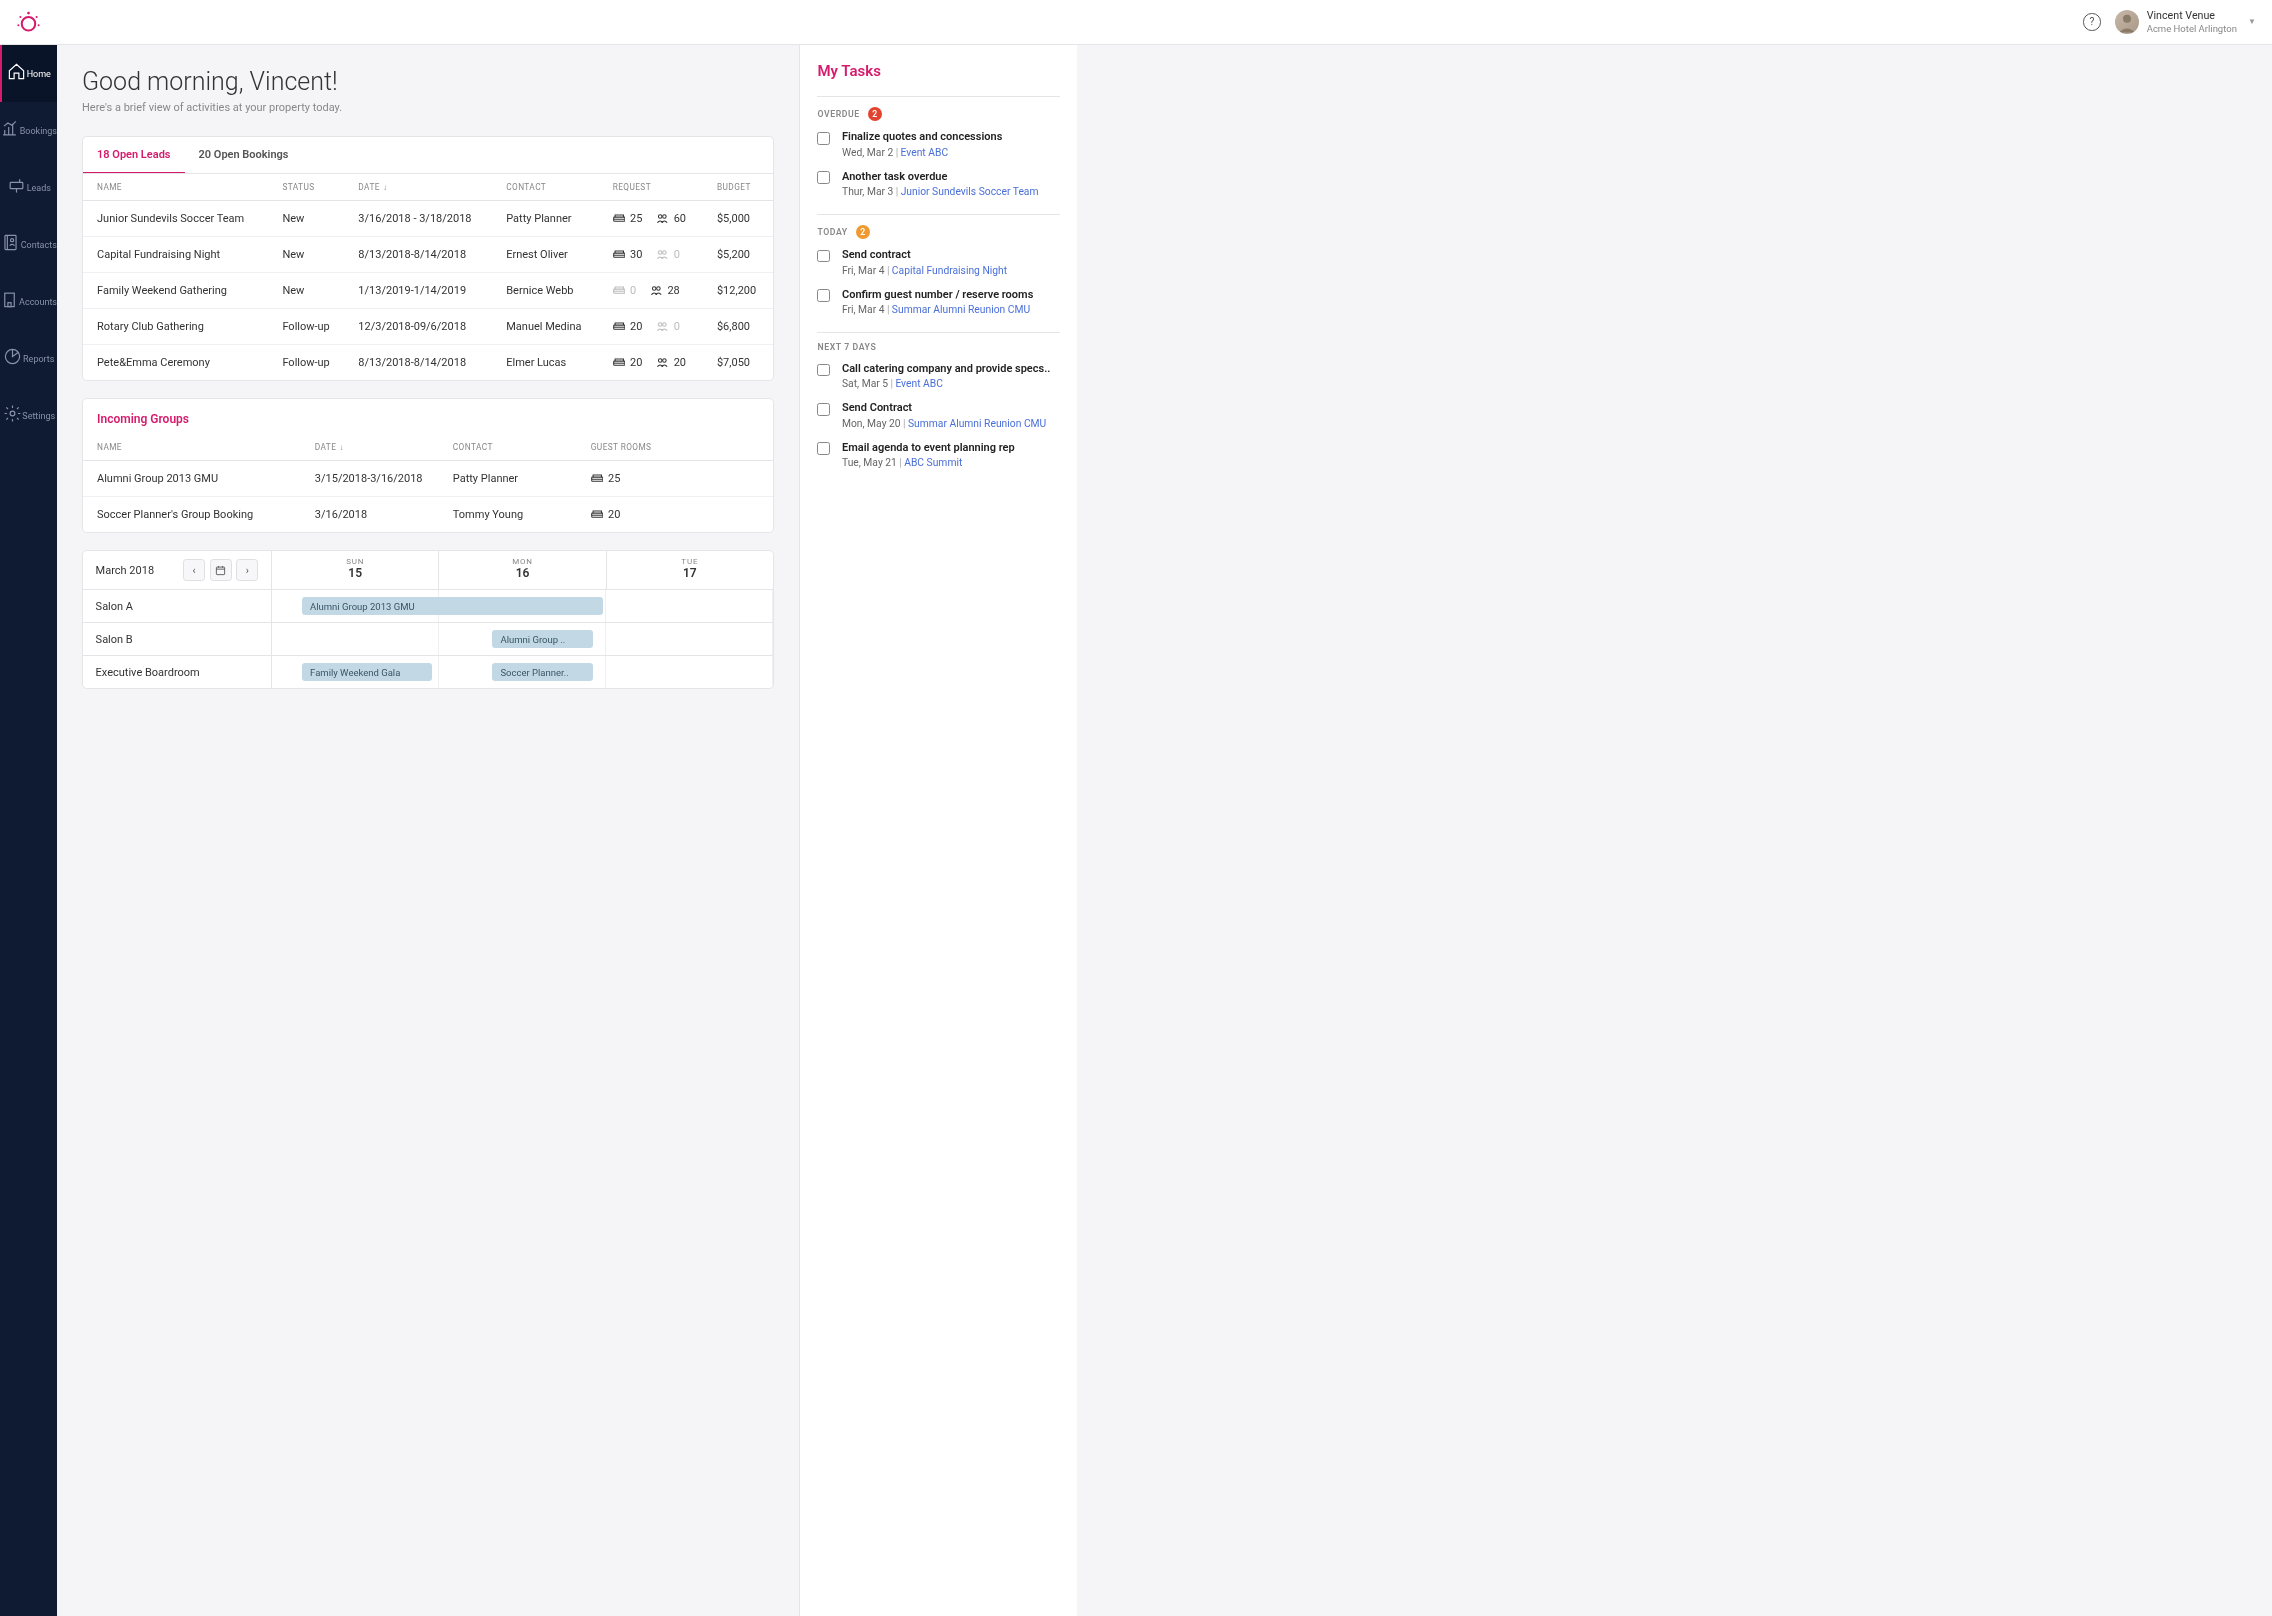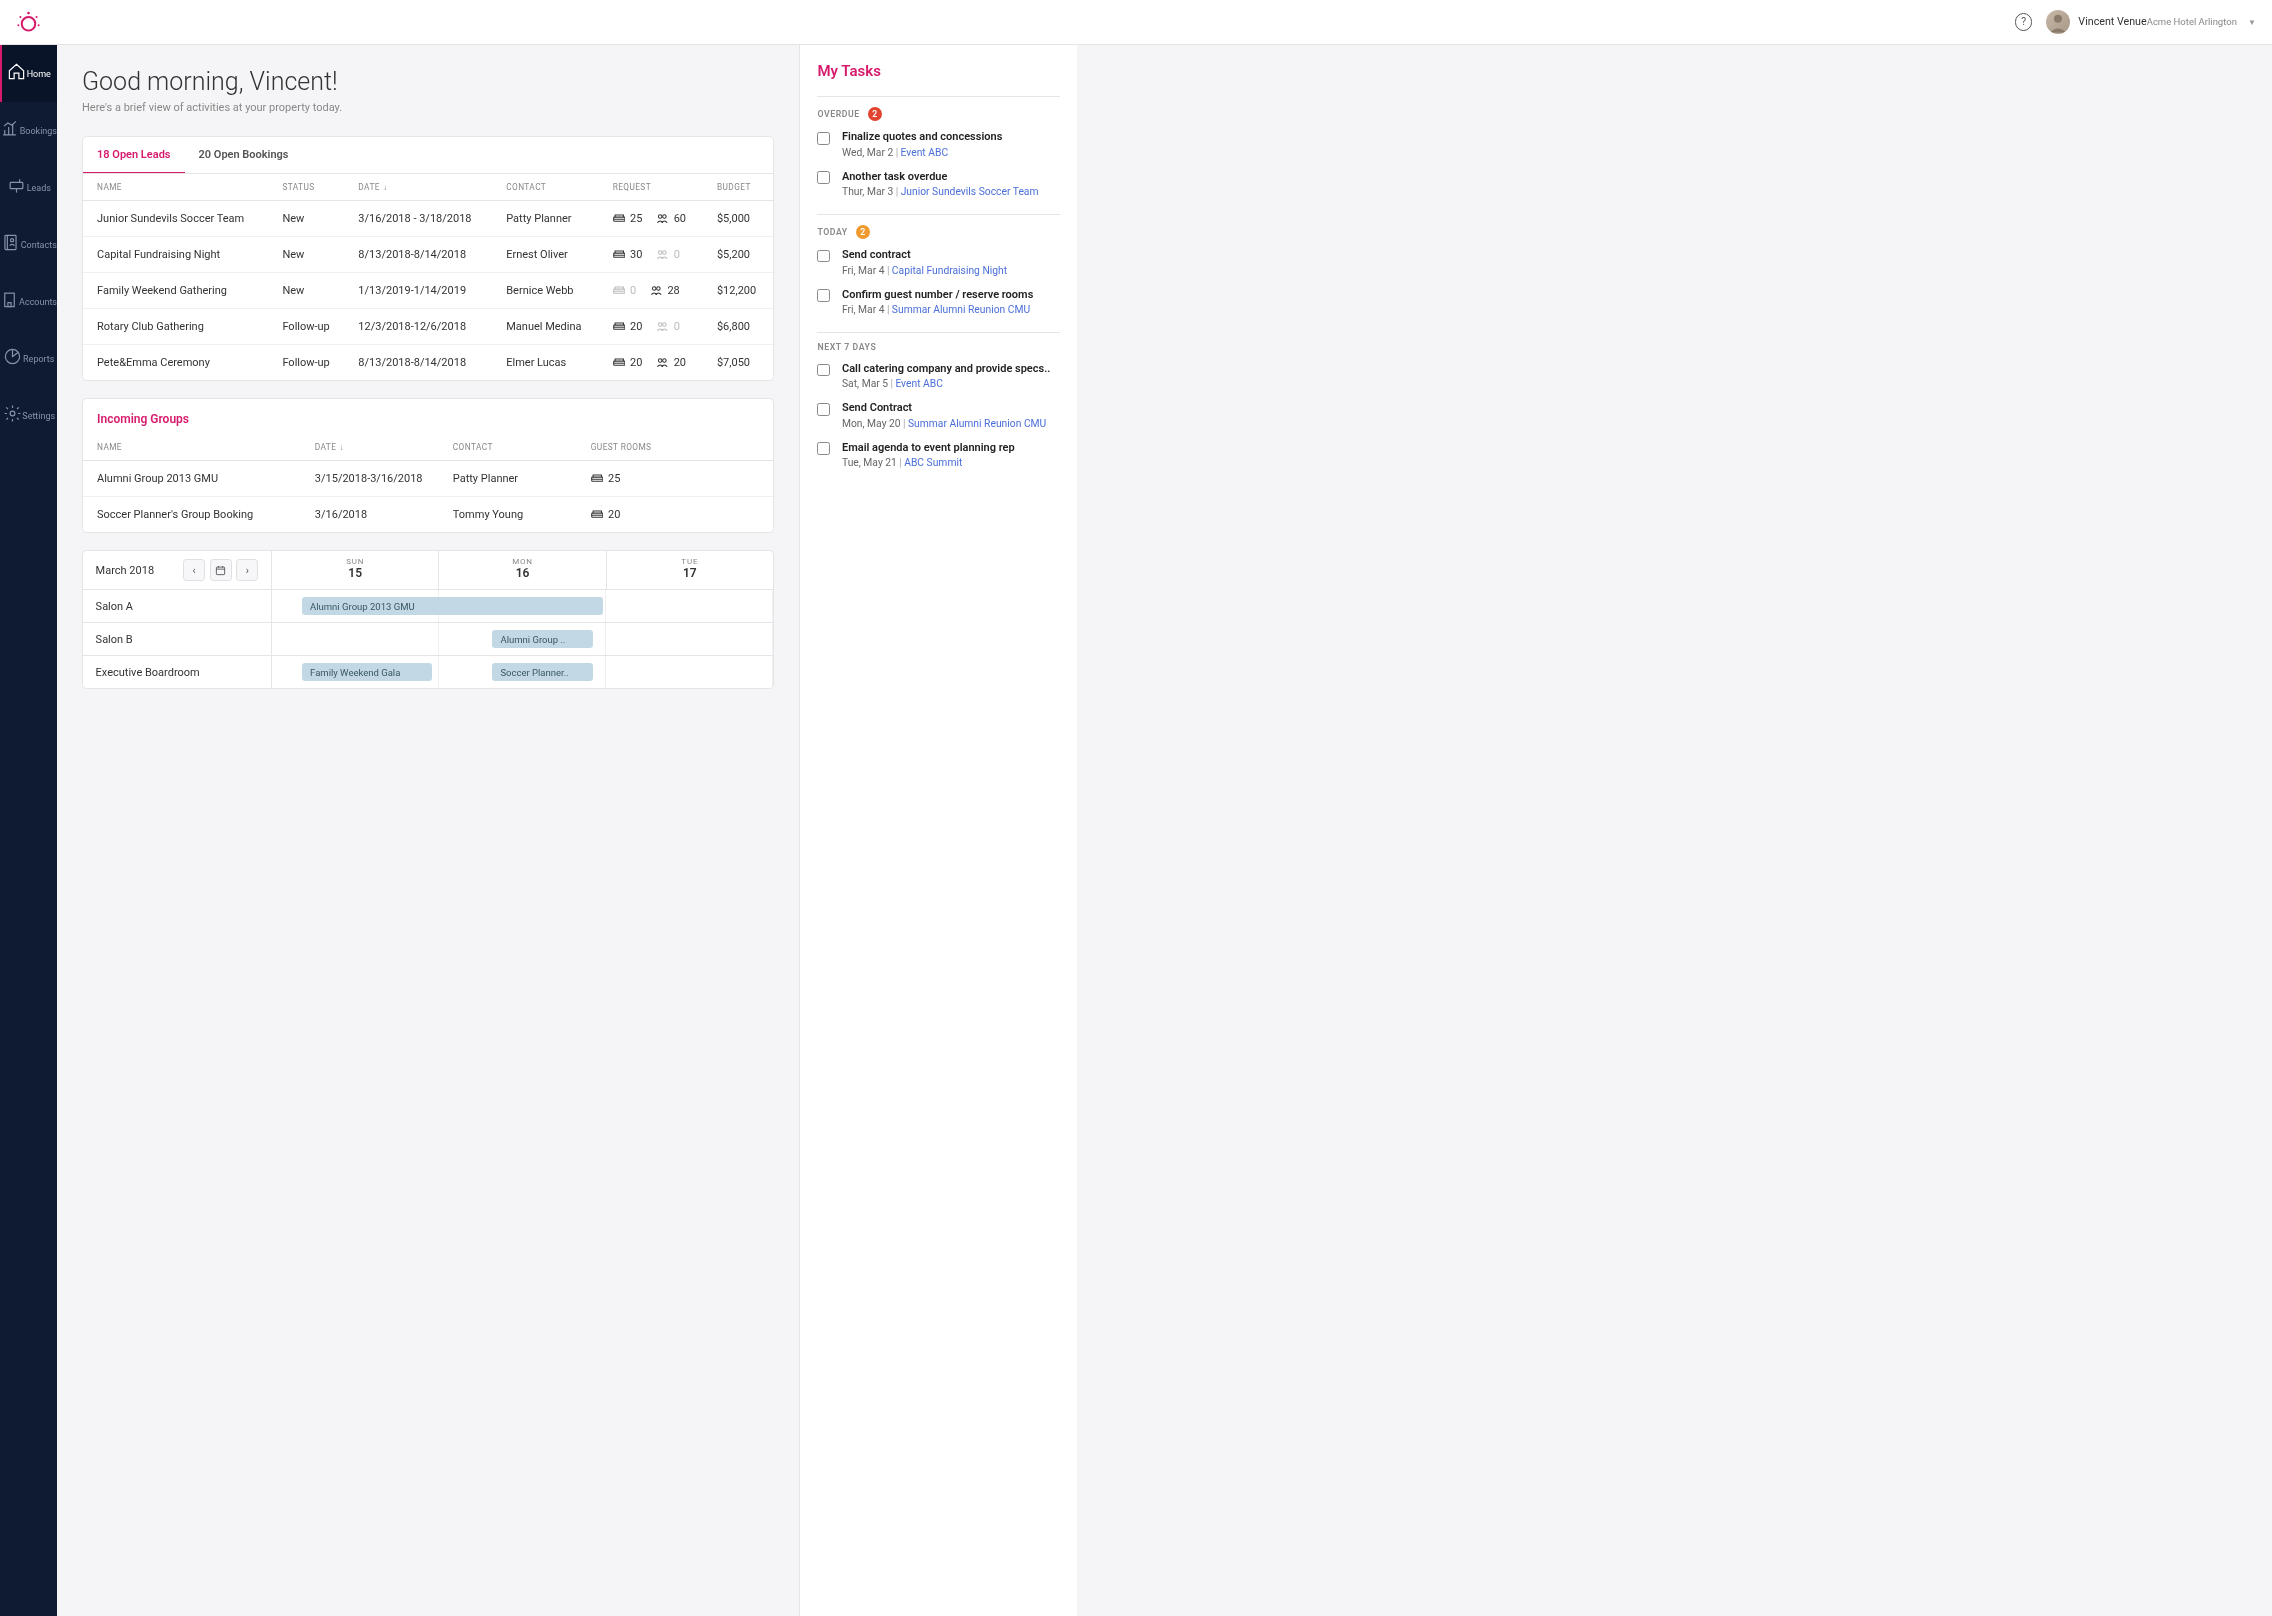--- a/index.html
+++ b/index.html
@@ -8,21 +8,21 @@
 .app { display: flex; height: 100vh; }
 
 
 .top-header { position: fixed; top: 0; left: 0; right: 0; height: 45px; background: #fff; border-bottom: 0.8px solid #e5e5e8; display: flex; align-items: center; justify-content: space-between; padding: 0 16px 0 0; z-index: 10; }
 .logo-area { width: 57px; display: flex; align-items: center; justify-content: center; }
 .logo-svg { width: 27px; height: 27px; }
 .header-right { display: flex; align-items: center; gap: 14px; }
 .help-circle { width: 17.4px; height: 17.4px; border: 1.2px solid #555; border-radius: 50%; display: flex; align-items: center; justify-content: center; font-size: 10.3px; color: #555; cursor: pointer; }
 .user-wrap { display: flex; align-items: center; gap: 8px; cursor: pointer; }
 .avatar { width: 24px; height: 24px; border-radius: 50%; background: linear-gradient(135deg, #c8b8a8, #a89888); display: flex; align-items: center; justify-content: center; color: #fff; font-size: 9.5px; overflow: hidden; }
-.user-text { display: flex; flex-direction: row; line-height: 1.2; justify-content: center; }
+.user-text { display: flex; flex-direction: column; line-height: 1.2; justify-content: center; }
 .user-name { color: #333; font-size: 10.7px; }
 .user-sub { color: #888; font-size: 9.5px; }
 .chev-down { color: #999; font-size: 8px; margin-left: 3.2px; }
 
 
 .sidebar { width: 57px; background: #0f1b33; padding-top: 45px; display: flex; flex-direction: column; position: relative; z-index: 5; }
 .side-item { display: flex; flex-direction: row; align-items: center; justify-content: center; height: 57px; color: #8892a8; font-size: 9px; cursor: pointer; position: relative; }
 .side-item.active { background: #0a1428; color: #fff; }
 .side-item.active::before { content: ''; position: absolute; left: 0; top: 0; bottom: 0; width: 2.4px; background: #d61a6c; }
 .side-icon { width: 20.5px; height: 20.5px; margin-bottom: 3.2px; display: flex; align-items: center; justify-content: center; }
@@ -303,21 +303,21 @@
                         </svg></span>
                       <span>28</span>
                     </div>
       </div>
     </td>
     <td class="budget-cell">$12,200</td>
               </tr>
               <tr>
     <td>Rotary Club Gathering</td>
     <td>Follow-up</td>
-    <td>12/3/2018-12/6/2018</td>
+    <td>12/3/2018-09/6/2018</td>
     <td>Manuel Medina</td>
     <td>
       <div class="req-cell">
         <div class="req-pair ">
                       <span class="mini-icon"><svg viewBox="0 0 18 14" width="12.6" height="11">
                           <rect x="1" y="5" width="16" height="6" rx="1"></rect>
                           <line x1="1" y1="8" x2="17" y2="8"></line>
                           <path d="M3 5 V2 H15 V5"></path>
                         </svg></span>
                       <span>20</span>

